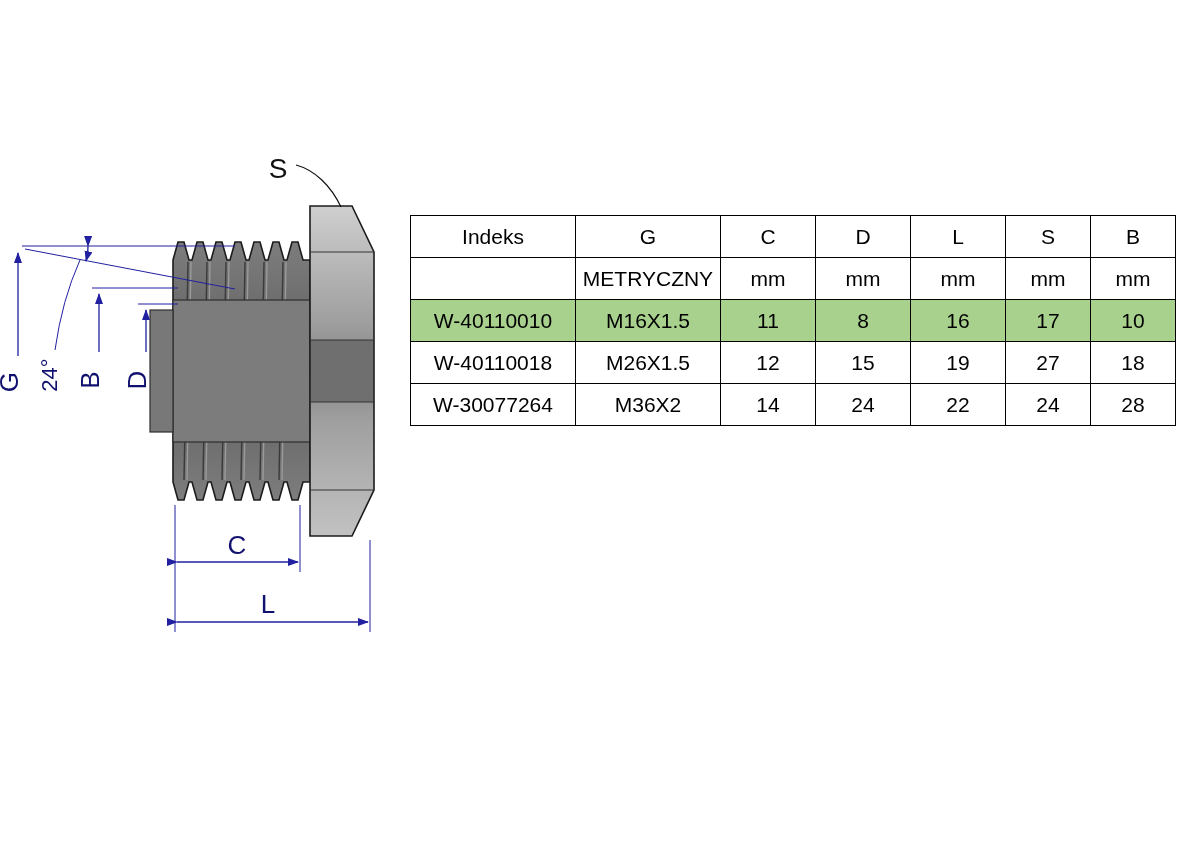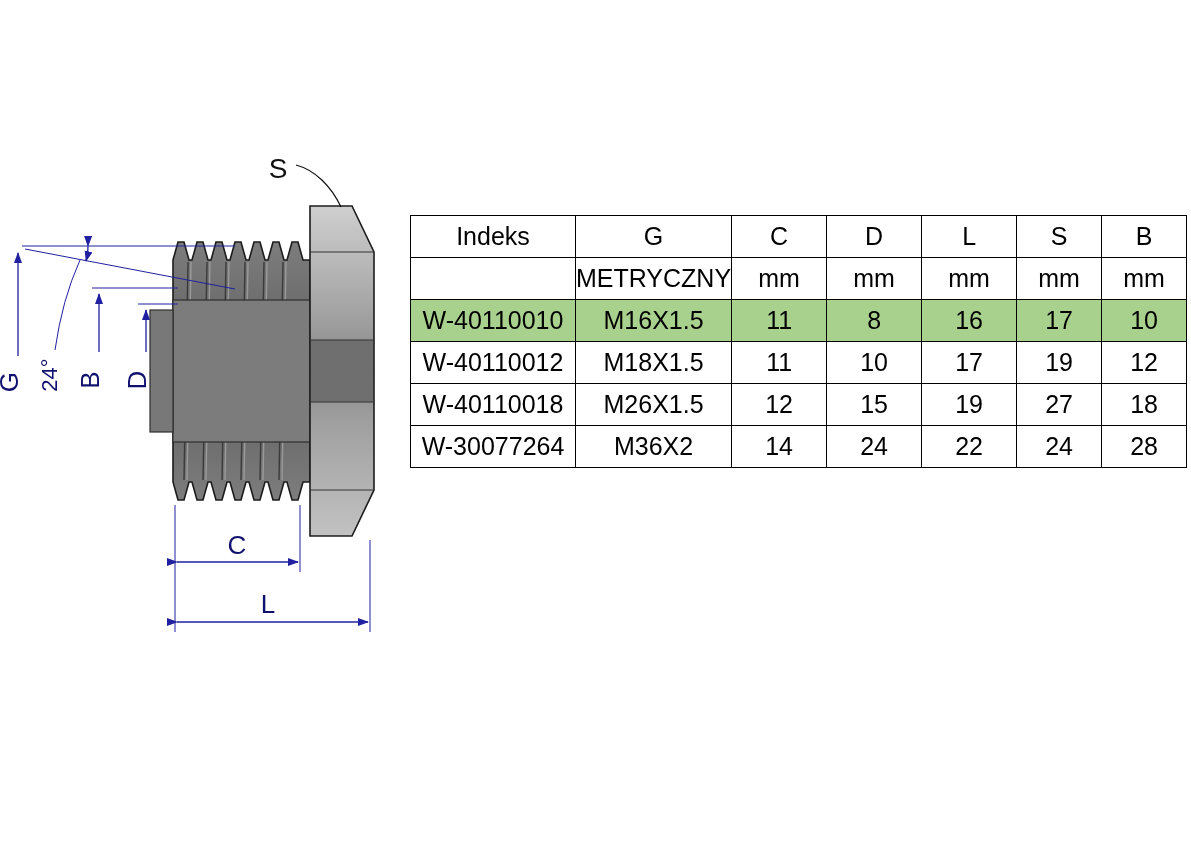--- a/index.html
+++ b/index.html
@@ -1,20 +1,20 @@
 <!DOCTYPE html>
 <html style="--hl: #a9d18e;"><head>
 <meta charset="utf-8">
 <style>
   html,body{margin:0;padding:0;background:#fff;}
   #page{position:relative;width:1191px;height:842px;background:#fff;overflow:hidden;
         font-family:"Liberation Sans",sans-serif;color:#000;}
   #drawing-svg{position:absolute;left:0;top:0;}
   table.spec{position:absolute;left:410px;top:215px;border-collapse:collapse;
-             table-layout:fixed;font-size:25px;padding-left:24px;}
+             table-layout:fixed;font-size:21px;padding-left:24px;}
   table.spec td{border:1.5px solid #000;height:41px;text-align:center;
                 vertical-align:middle;padding:0;background:#fff;overflow:hidden;}
   tr.hl td{background:var(--hl,#a9d18e);}
   .dimline{stroke:#2020a0;stroke-width:1.3;fill:none;}
   .thinext{stroke:#2020a0;stroke-width:1;fill:none;}
   .outline{stroke:#1c1c1c;stroke-width:1.6;}
   .dimtext{fill:#10106e;font-family:"Liberation Sans",sans-serif;}
 </style>
 </head>
 <body>
@@ -153,29 +153,20 @@
       <tr class="hl">
         <td>W-40110010</td>
         <td>M16X1.5</td>
         <td>11</td>
         <td>8</td>
         <td>16</td>
         <td>17</td>
         <td>10</td>
       </tr>
       <tr>
-        <td>W-40110012</td>
-        <td>M18X1.5</td>
-        <td>11</td>
-        <td>10</td>
-        <td>17</td>
-        <td>19</td>
-        <td>12</td>
-      </tr>
-      <tr>
         <td>W-40110018</td>
         <td>M26X1.5</td>
         <td>12</td>
         <td>15</td>
         <td>19</td>
         <td>27</td>
         <td>18</td>
       </tr>
       <tr>
         <td>W-30077264</td>

